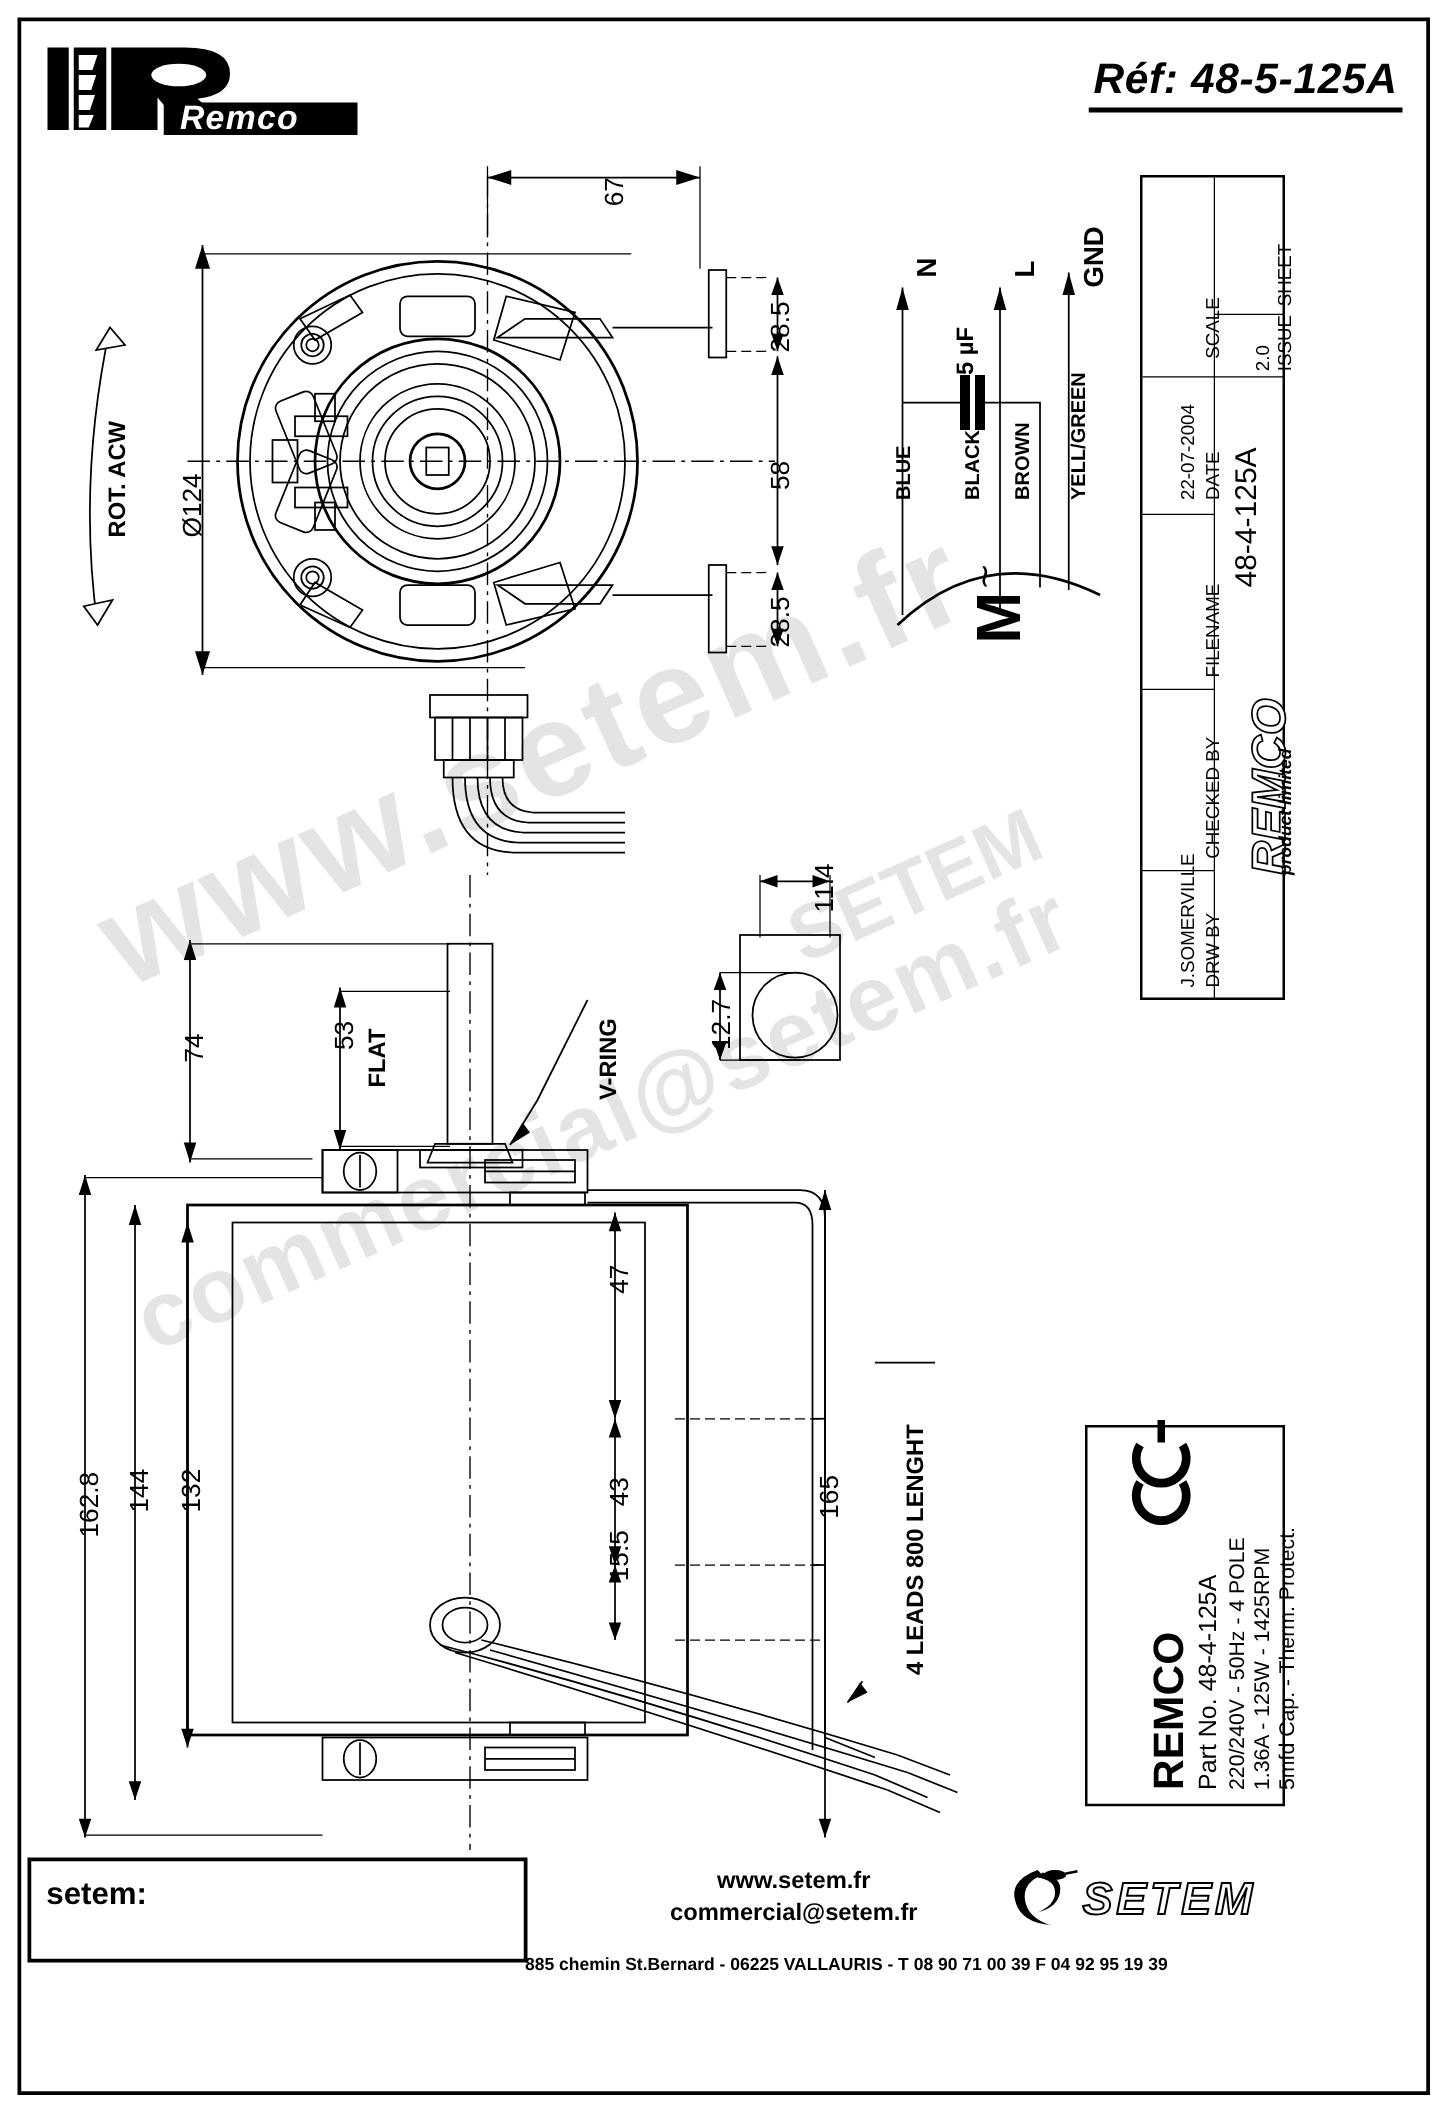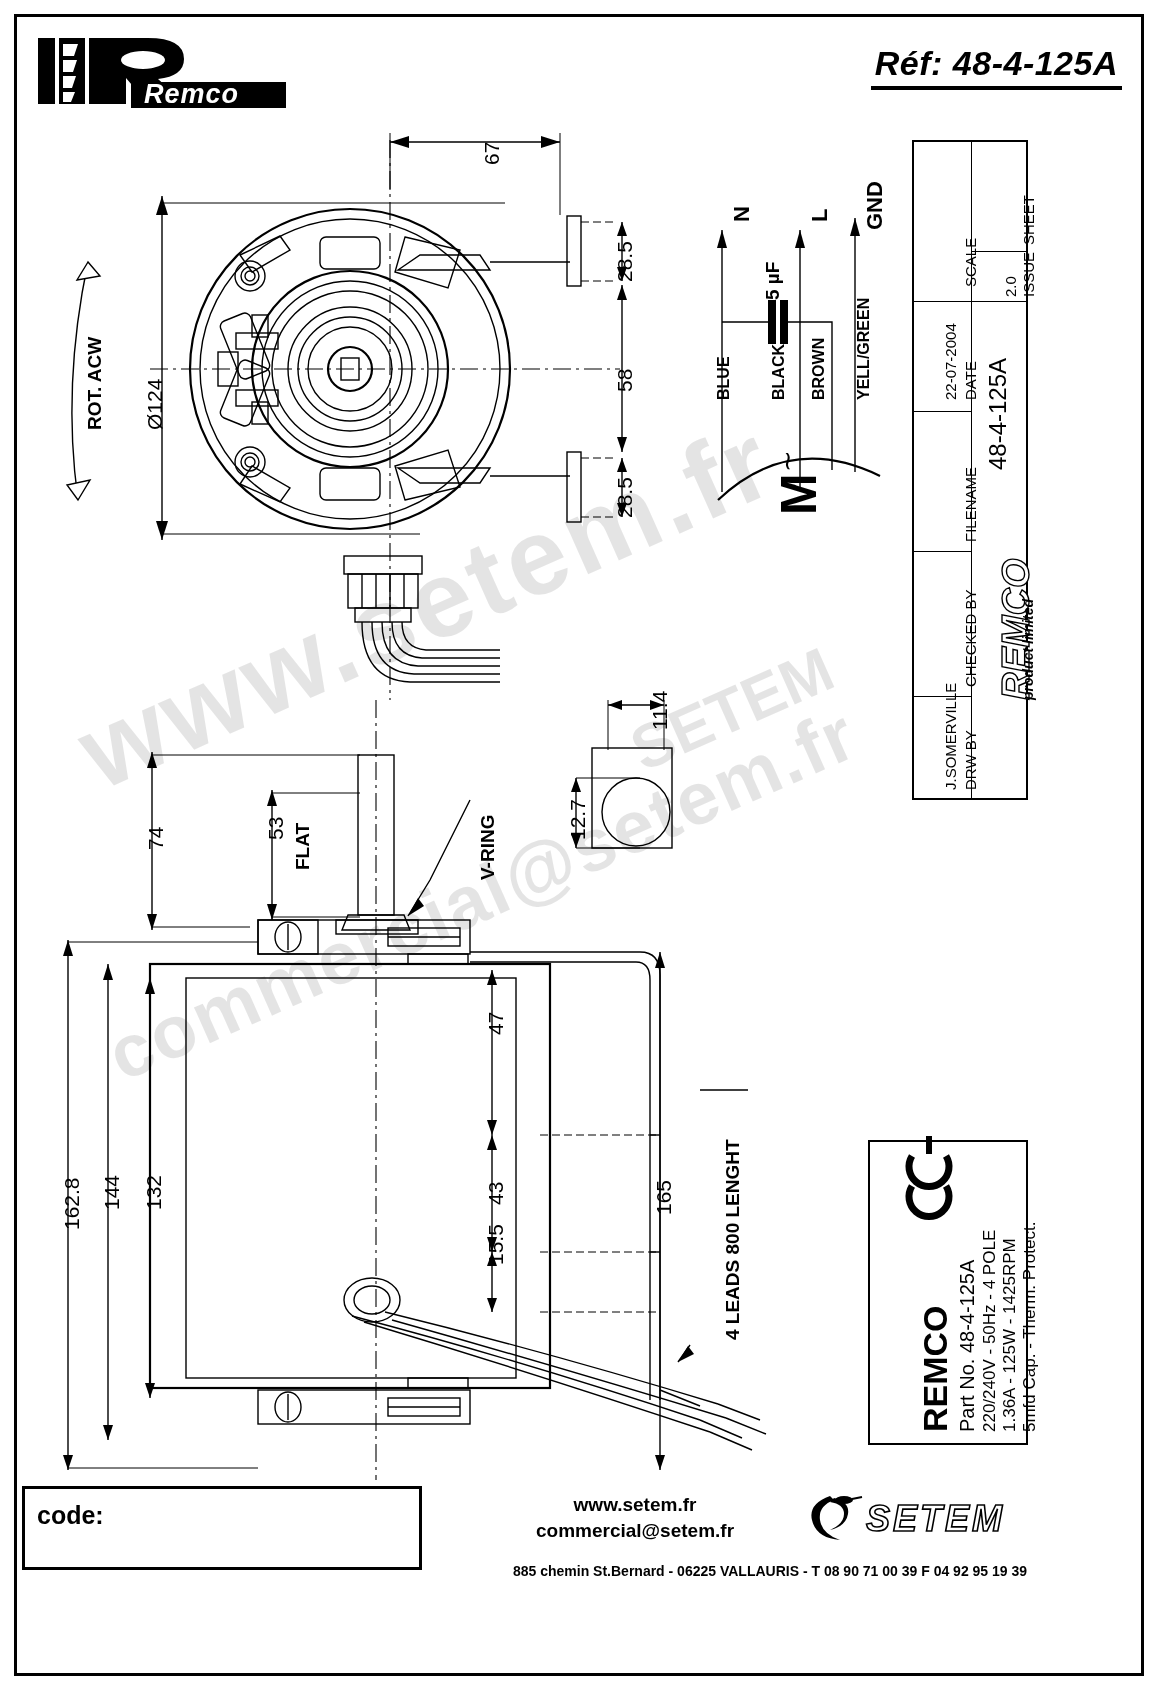--- a/index.html
+++ b/index.html
@@ -46,21 +46,21 @@
   .spectxt{position:absolute;transform-origin:0 0;transform:rotate(-90deg);
            white-space:nowrap;}
   
   .codebox{position:absolute;left:22px;top:1486px;width:400px;height:84px;
            border:3px solid #000;box-sizing:border-box;background:#fff;}
   .codelabel{position:absolute;left:12px;top:12px;font-size:25px;font-weight:bold;}
   .codenum{position:absolute;left:100px;top:22px;font-size:50px;font-weight:bold;
            letter-spacing:-1px;}
   .foot-web{position:absolute;left:470px;top:1492px;width:330px;text-align:center;
             font-size:19px;font-weight:bold;line-height:1.35;}
-  .foot-addr{position:absolute;left:420px;top:1563px;width:700px;text-align:center;
+  .foot-addr{position:absolute;left:420px;top:1563px;width:700px;
              font-size:14px;font-weight:bold;}
   .setem-logo{position:absolute;left:800px;top:1490px;width:250px;height:56px;}
   .setem-word{position:absolute;left:866px;top:1498px;font-size:36px;font-weight:bold;
                font-style:italic;letter-spacing:3px;
                -webkit-text-stroke:1.6px #000;color:#fff;}
   
   .wm{position:absolute;color:#000;opacity:.10;font-weight:bold;white-space:nowrap;
       pointer-events:none;}
   .wm1{left:60px;top:700px;font-size:108px;transform:rotate(-24deg);
        transform-origin:0 0;letter-spacing:4px;}
@@ -90,21 +90,21 @@
         <polygon points="27,42 40,42 36,54 27,54"></polygon>
         <polygon points="27,58 39,58 35,68 27,68"></polygon>
       </g>
       <path d="M53 4 L112 4 Q148 4 148 25 Q148 42 122 45 L150 70 L112 70 L90 44 L90 70 L53 70 Z" fill="#000"></path>
       <ellipse cx="107" cy="26" rx="22" ry="9" fill="#fff"></ellipse>
       <rect x="95" y="48" width="155" height="26" fill="#000"></rect>
       <text x="108" y="69" font-family="'Liberation Sans',sans-serif" font-size="27" font-weight="bold" font-style="italic" fill="#fff" letter-spacing="1">Remco</text>
     </svg>
   </div>
 
-  <div class="ref">Réf: 48-4-125A</div>
+  <div class="ref">Réf: 48-5-125A</div>
 
   <svg width="1158" height="1690">
 
     <path class="ln" d="M78 500 Q62 385 88 262"></path>
     <polygon points="88,262 77,280 100,276" fill="#fff" stroke="#000" stroke-width="1.4"></polygon>
     <polygon points="78,500 90,480 67,485" fill="#fff" stroke="#000" stroke-width="1.4"></polygon>
 
     <line class="ln" x1="162" y1="196" x2="162" y2="540"></line>
     <polygon points="162,196 156,215 168,215" fill="#000"></polygon>
     <polygon points="162,540 156,521 168,521" fill="#000"></polygon>
@@ -390,21 +390,21 @@
       </g>
     </svg>
     <div class="spectxt" style="left:46px;top:290px;font-size:34px;font-weight:bold;">REMCO</div>
     <div class="spectxt" style="left:86px;top:290px;font-size:20px;">Part No. 48-4-125A</div>
     <div class="spectxt" style="left:110px;top:290px;font-size:17px;">220/240V - 50Hz - 4 POLE</div>
     <div class="spectxt" style="left:130px;top:290px;font-size:17px;">1.36A - 125W - 1425RPM</div>
     <div class="spectxt" style="left:150px;top:290px;font-size:17px;">5mfd Cap. - Therm. Protect.</div>
   </div>
 
   <div class="codebox">
-    <div class="codelabel">code:</div>
+    <div class="codelabel">setem:</div>
   </div>
 
   <div class="foot-web">
     <div>www.setem.fr</div>
     <div>commercial@setem.fr</div>
   </div>
 
   <div class="setem-logo">
     <svg width="250" height="56" viewBox="0 0 250 56">
       <path d="M30 6 Q8 14 12 30 Q16 48 40 50 Q22 44 20 30 Q18 16 34 10 Z" fill="#000"></path>

